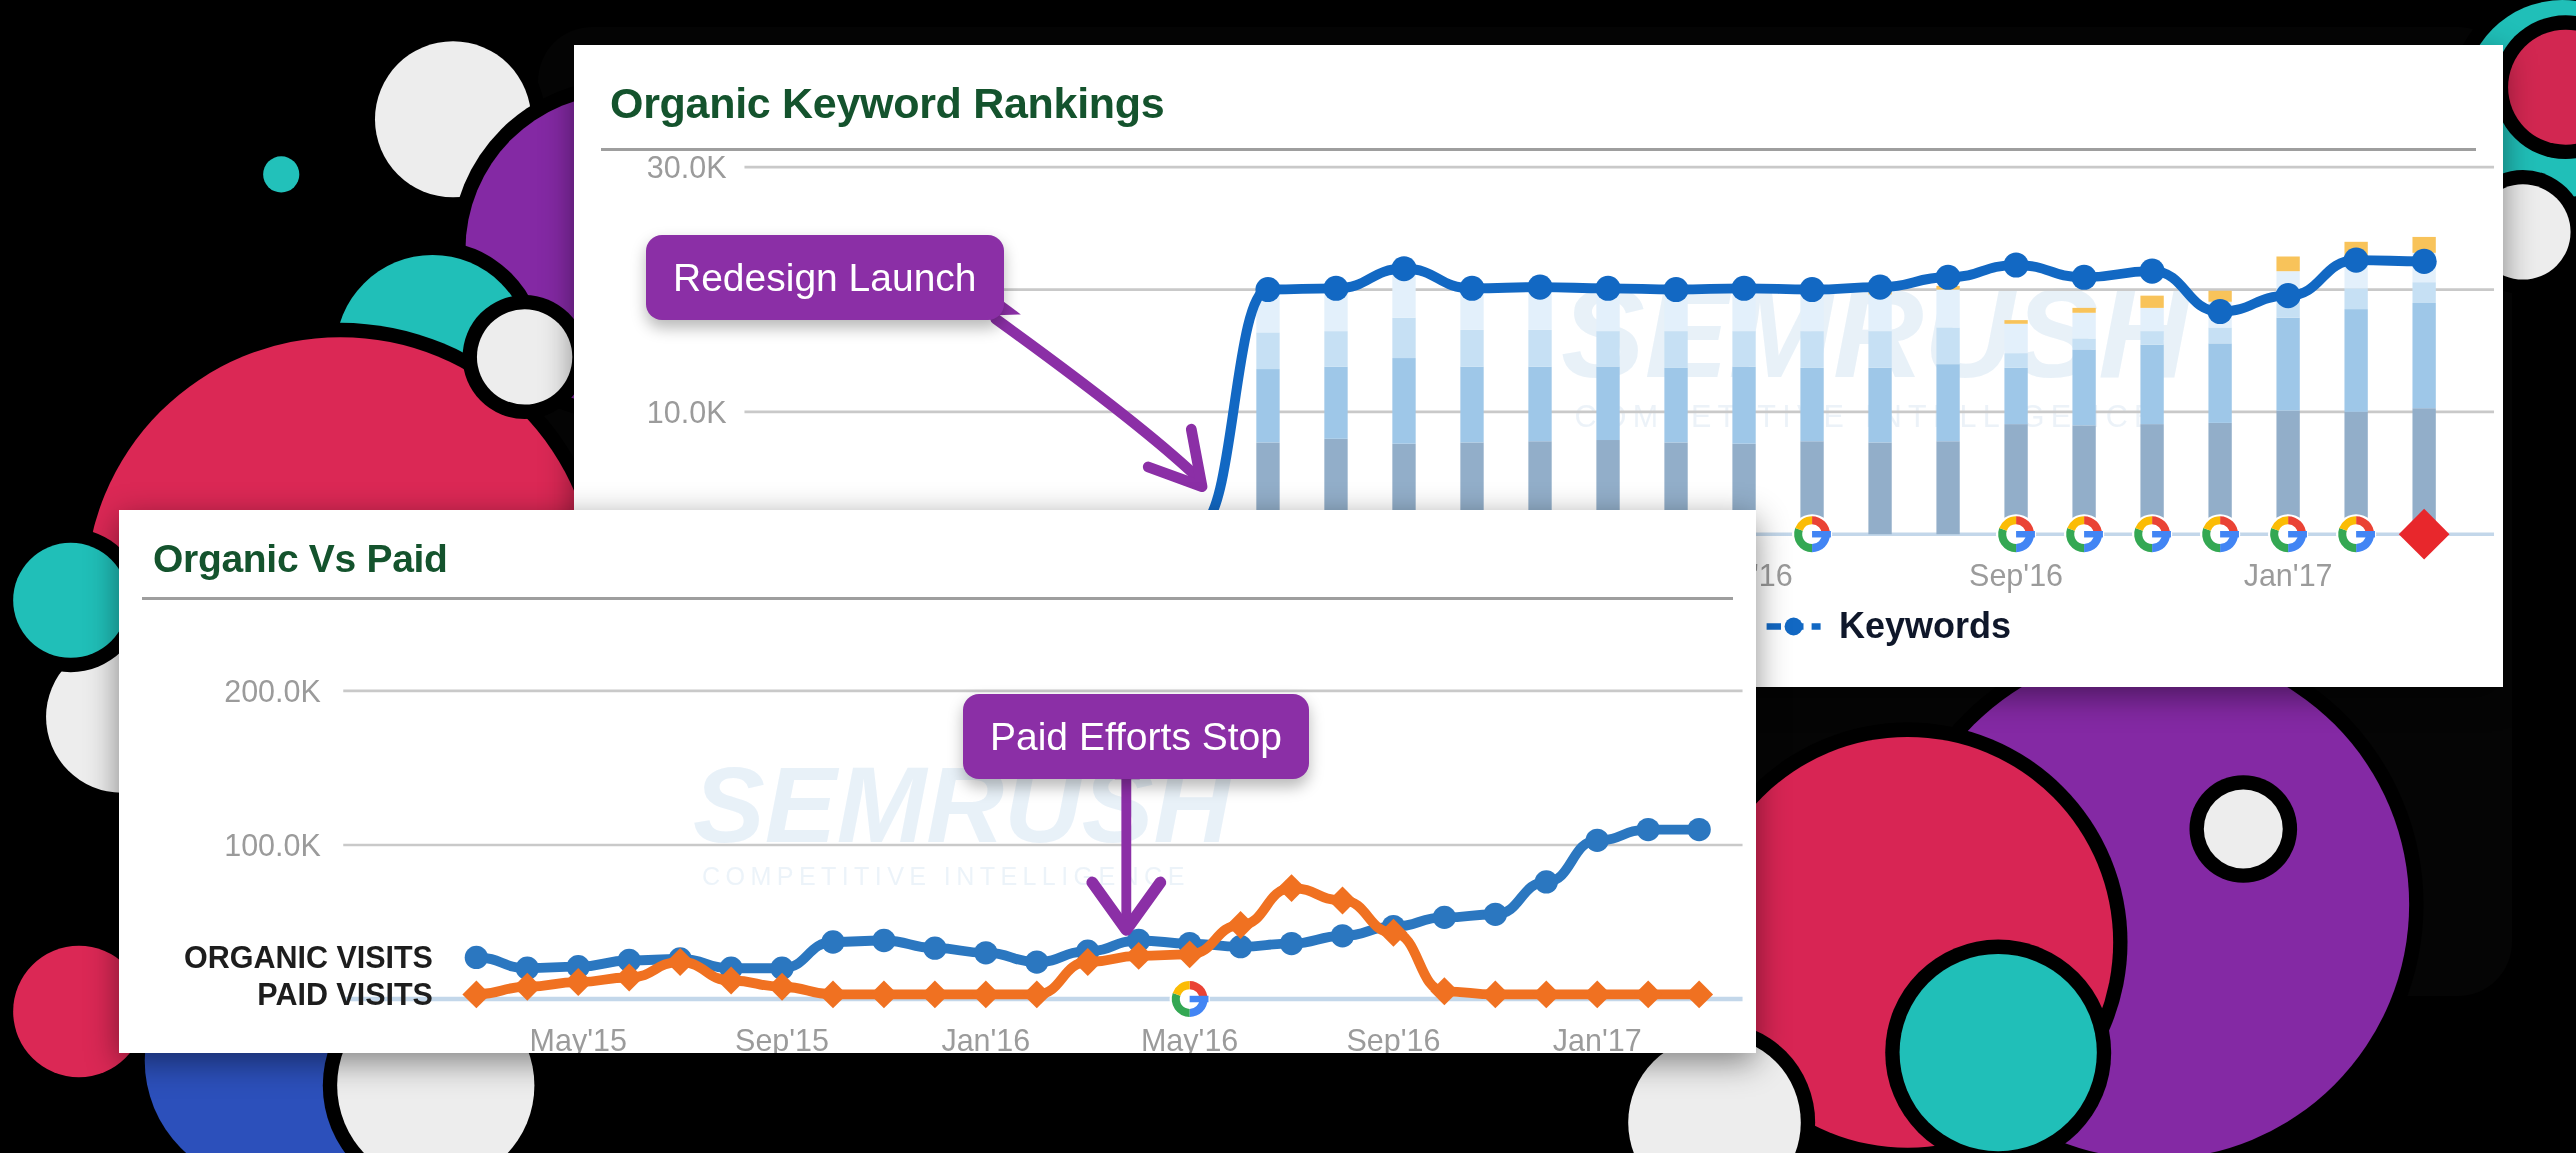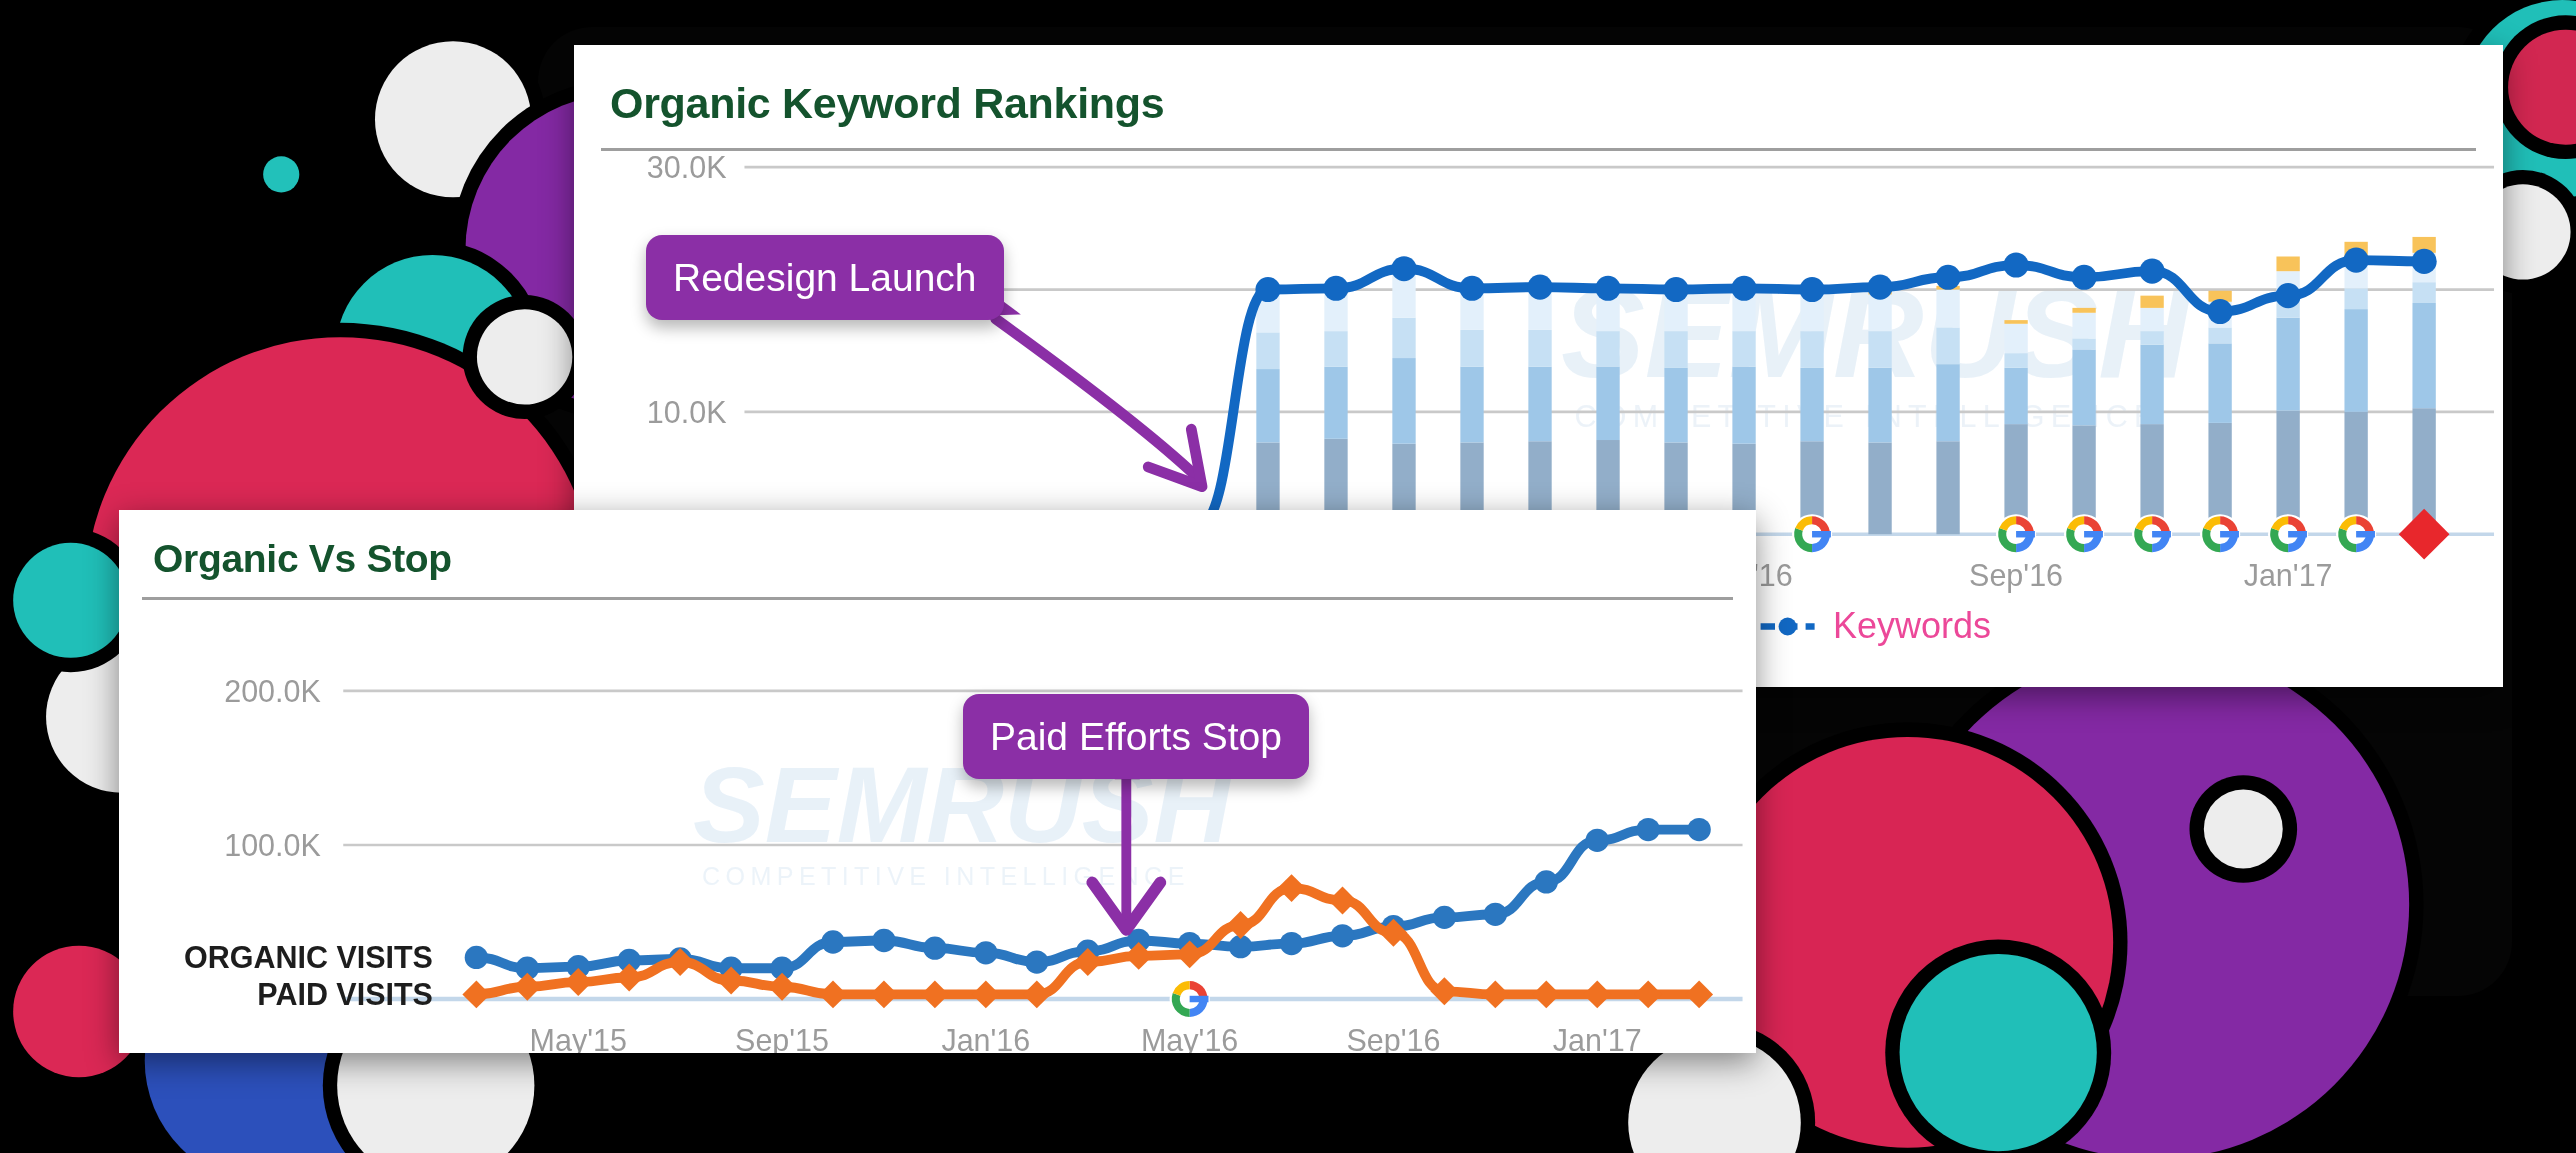--- a/index.html
+++ b/index.html
@@ -26,21 +26,21 @@
 
   .plot{position:absolute;left:0;top:0;width:100%;height:100%;}
 
   
   .callout{position:absolute;background:#8b2fa6;color:#fff;border-radius:16px;
            font-size:39px;line-height:1;padding:23px 27px;white-space:nowrap;
            box-shadow:0 7.2px 14.4px rgba(0,0,0,.28);}
   .legend{position:absolute;display:flex;align-items:center;gap:0;}
   .lg-item{display:flex;align-items:center;margin-right:50px;}
   .lg-sw{width:23px;height:50px;margin-right:14.4px;border-radius:1.8px;}
-  .lg-tx{font-size:36px;font-weight:normal;color:#ec4899;}
+  .lg-tx{font-size:36px;font-weight:bold;color:#0f172a;}
   .lg-head{font-size:27px;color:#444;margin-right:30.5px;}
 </style>
 </head>
 <body>
 
 <div id="bg">
   <div id="darkpanel"></div>
   <svg id="bg-svg" width="2576" height="1154" style="position:absolute;left:0;top:0" viewBox="0 0 2871 1286">
       <g>
         <circle cx="504.94399999999996" cy="132.845" r="103.02000000000001" fill="#000"></circle>
@@ -412,21 +412,21 @@
         <svg width="63" height="27" style="margin-right:12.6px" viewBox="0 0 70 30">
           <line x1="4" y1="15" x2="64" y2="15" stroke="#1268c3" stroke-width="7" stroke-dasharray="16 9"></line>
           <circle cx="34" cy="15" r="10" fill="#1268c3"></circle>
         </svg>
         <span class="lg-tx">Keywords</span>
       </div>
     </div>
 </div>
 
 <div class="card" id="card-bottom">
-  <div class="card-title">Organic Vs Stop</div>
+  <div class="card-title">Organic Vs Paid</div>
   <div class="title-rule"></div>
 
   <svg class="plot" id="plot-bot" viewBox="0 0 1825 605">
       <g opacity="0.6">
         <text x="640" y="370" font-size="120" font-weight="bold" font-style="italic" fill="#d9e8f5" font-family="&quot;Liberation Sans&quot;,sans-serif">SEMRUSH</text>
         <text x="650" y="418" font-size="28" letter-spacing="6" fill="#e0ecf6" font-family="&quot;Liberation Sans&quot;,sans-serif">COMPETITIVE INTELLIGENCE</text>
       </g>
       <line x1="250" x2="1810" y1="373.2608695652174" y2="373.2608695652174" stroke="#c9c9c9" stroke-width="3"></line>
       <text x="225" y="385.2608695652174" text-anchor="end" font-size="34" fill="#9b9b9b" font-family="&quot;Liberation Sans&quot;,sans-serif">100.0K</text>
       <line x1="250" x2="1810" y1="201.5217391304348" y2="201.5217391304348" stroke="#c9c9c9" stroke-width="3"></line>

